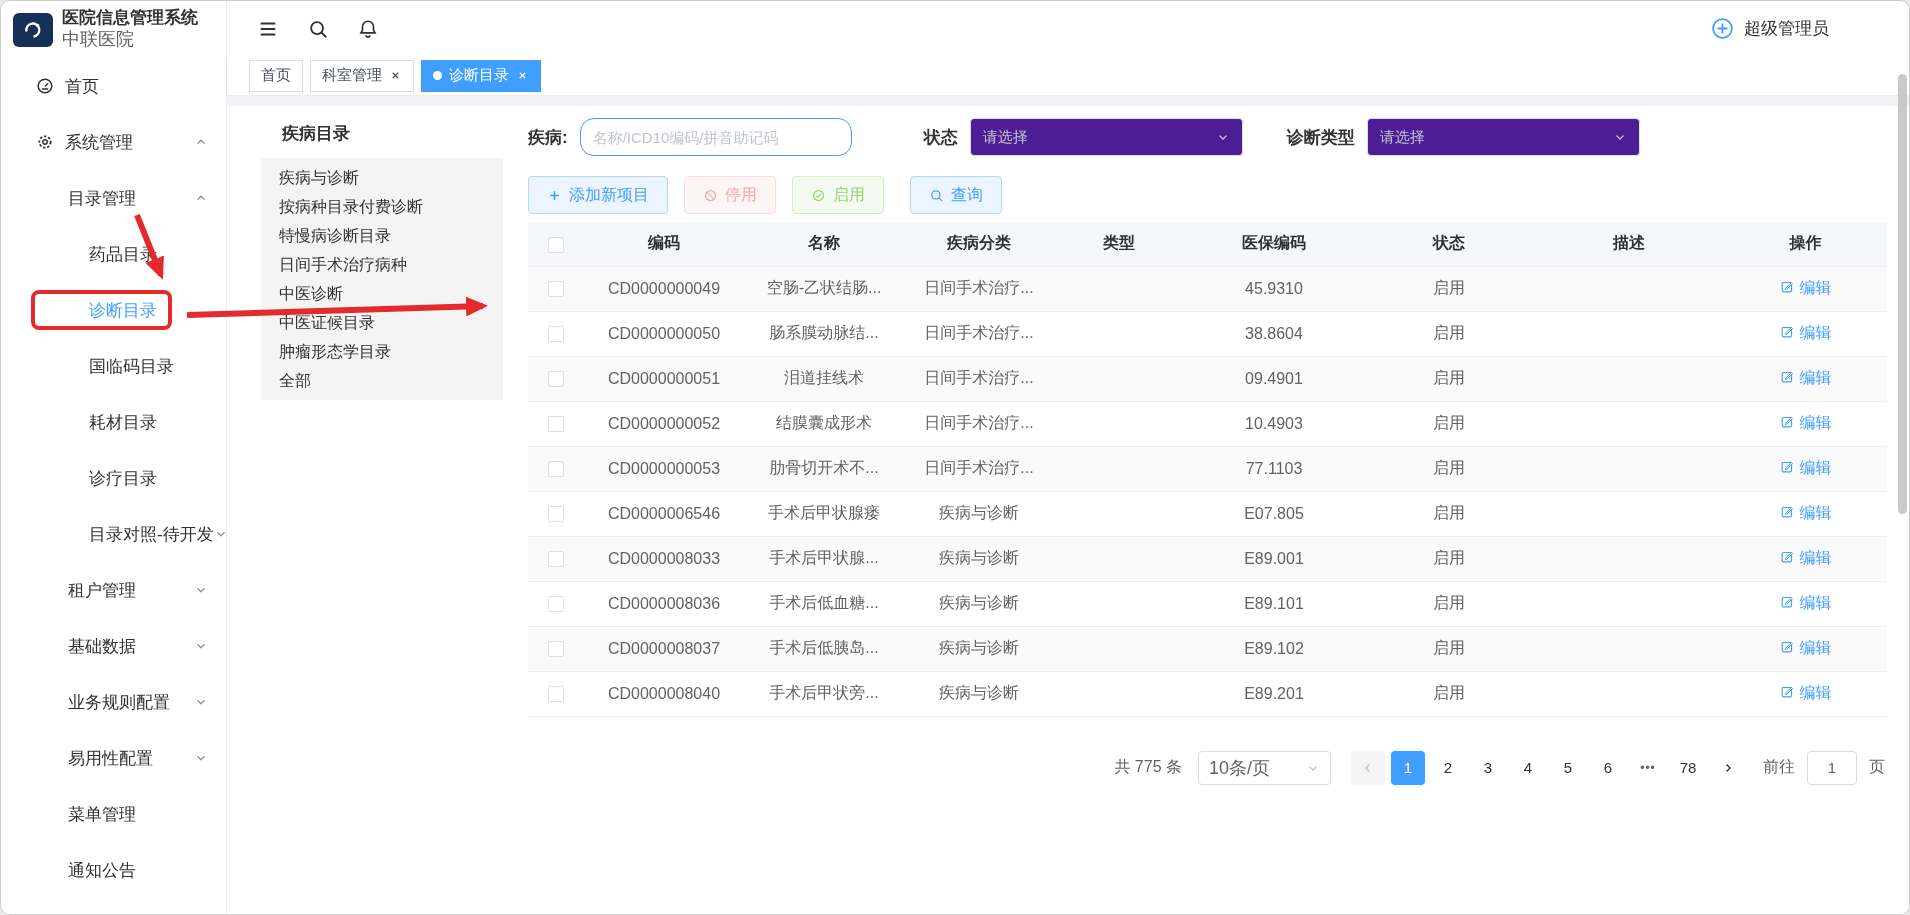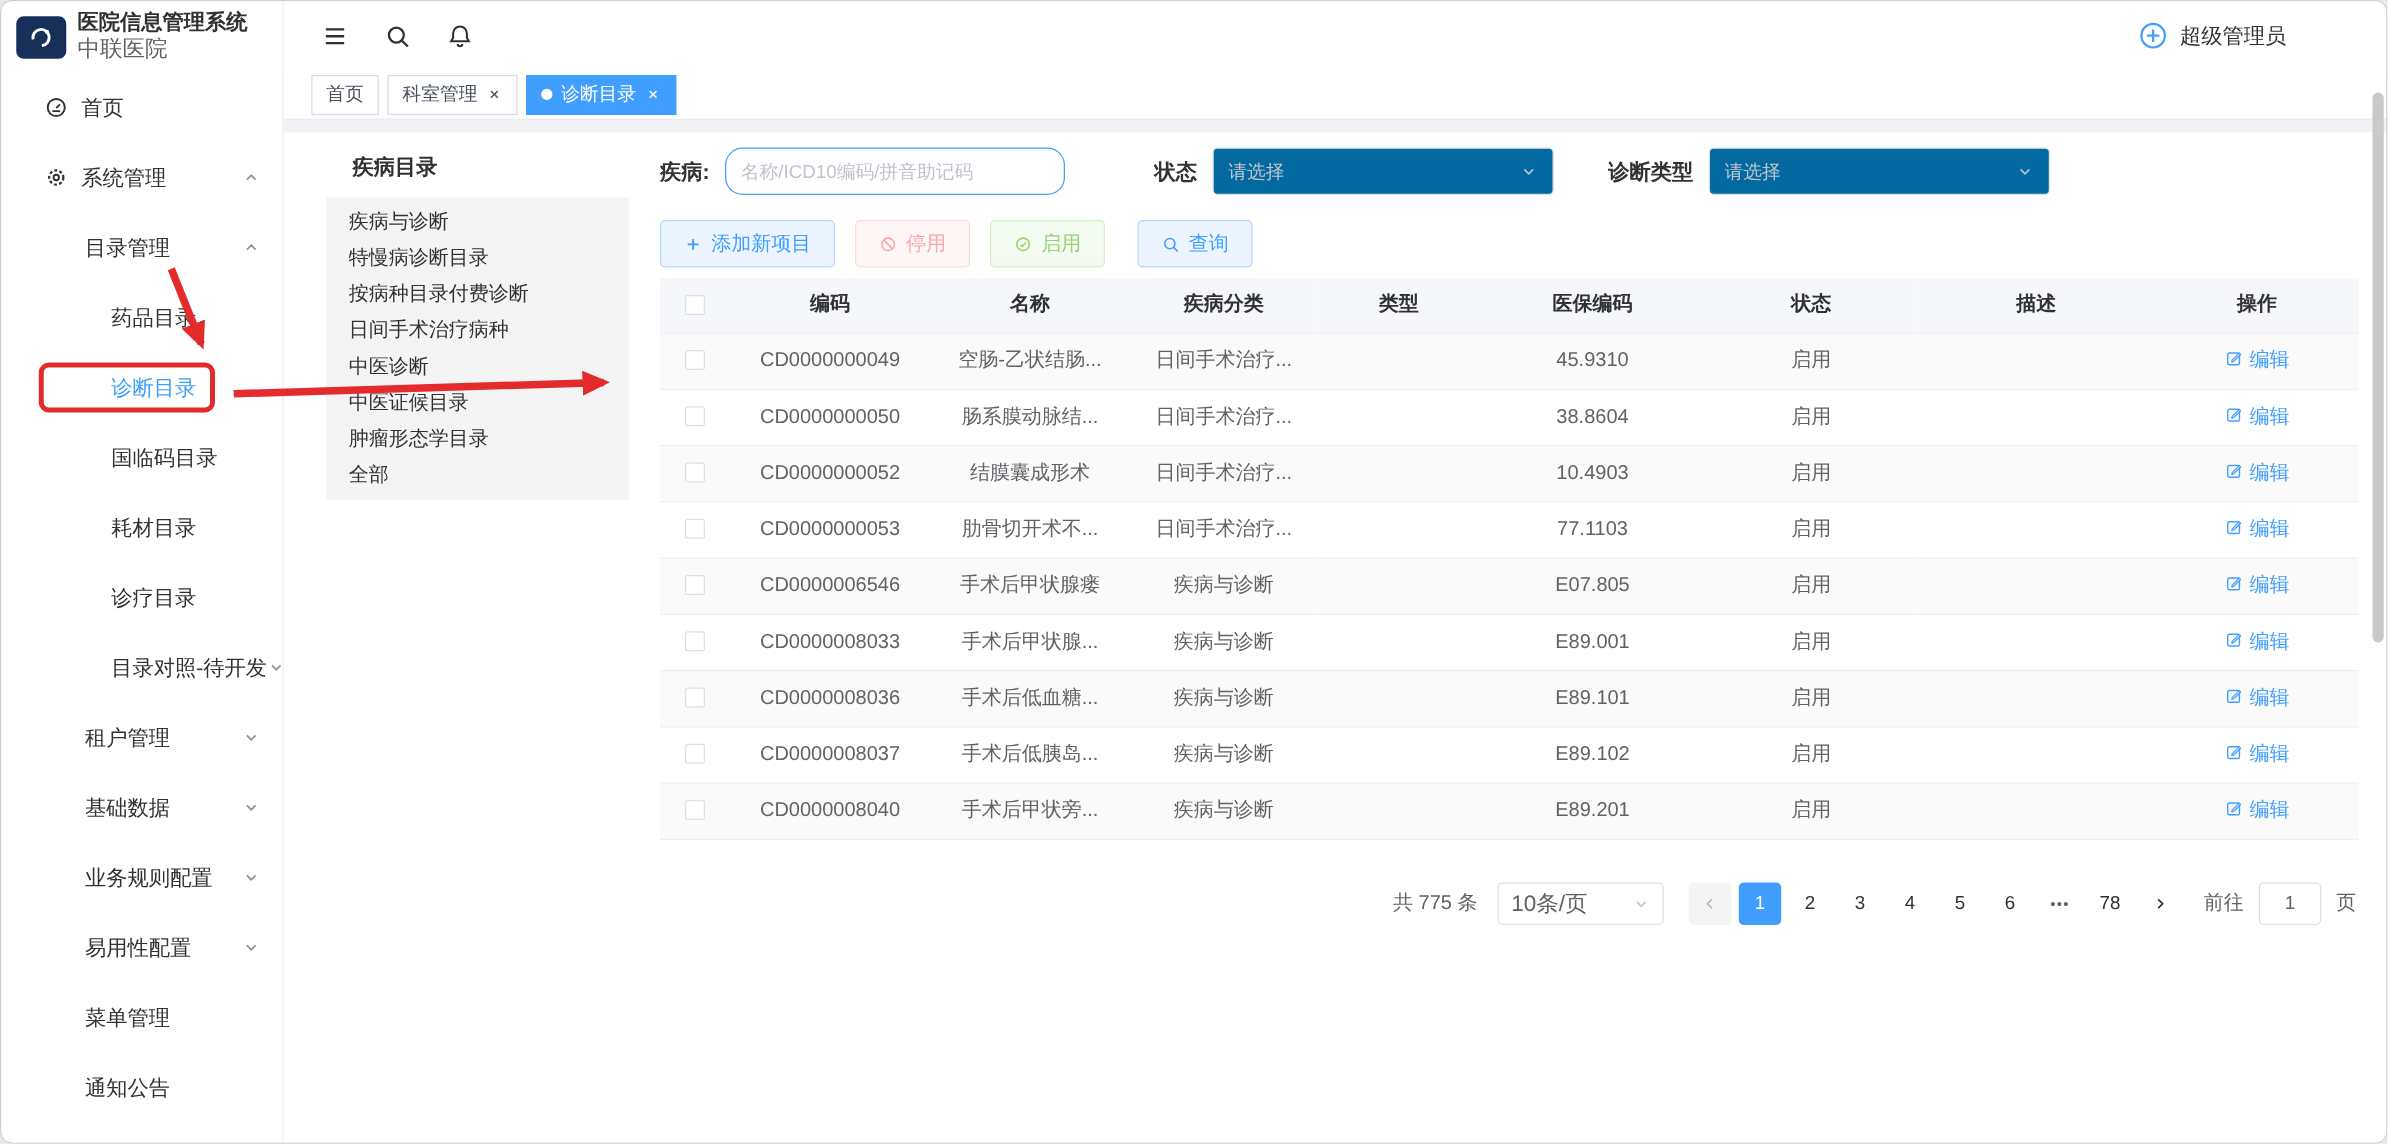--- a/index.html
+++ b/index.html
@@ -52,21 +52,21 @@
   .catalog-title { margin-left:55px; font-size:17px; font-weight:700; color:#303133; }
   .catalog-list { margin:13px 0 0 34px; width:242px; background:#f4f4f5; padding:5px 0; }
   .catalog-item { height:29px; line-height:29px; padding-left:18px; font-size:16px; color:#303133; cursor:pointer; white-space:nowrap; }
 
   
   .workspace { flex:1; min-width:0; padding:12px 24px 0 25px; }
   .filter-row { display:flex; align-items:center; }
   .f-label { font-size:17px; font-weight:600; color:#333; margin-right:12px; white-space:nowrap; }
   .f-input { width:272px; height:38px; border:1px solid #409eff; border-radius:14px; padding:0 12px; font-size:15px; color:#606266; outline:none; font-family:inherit; }
   .f-input::placeholder { color:#bfc4cc; }
-  .f-select { width:273px; height:38px; border:1px solid #dcdfe6; border-radius:4px; background:#0369a1; display:flex; align-items:center; justify-content:space-between; padding:0 12px; cursor:pointer; }
+  .f-select { width:273px; height:38px; border:1px solid #dcdfe6; border-radius:4px; background:#4c1d95; display:flex; align-items:center; justify-content:space-between; padding:0 12px; cursor:pointer; }
   .f-select .sel-text { font-size:15px; color:#c0c4cc; }
   .sel-chev { width:14px; height:14px; display:inline-flex; flex:none; }
   .sel-chev svg { width:100%; height:100%; }
   .gap-status { margin-left:72px; }
   .gap-type { margin-left:44px; }
 
   .toolbar-row { margin-top:20px; display:flex; align-items:center; gap:16px; }
   .btn { height:38px; border-radius:4px; display:inline-flex; align-items:center; gap:7px; padding:0 18px; font-size:16px; cursor:pointer; border:1px solid transparent; font-family:inherit; white-space:nowrap; }
   .btn svg { width:15px; height:15px; }
   .btn-add { background:#ecf5ff; border-color:#b3d8ff; color:#409eff; }
@@ -271,22 +271,22 @@
         </div>
       </div>
 
     <div class="content-outer">
       <div class="content">
 
         <div class="catalog">
           <div class="catalog-title">疾病目录</div>
           <div class="catalog-list" id="catalog-list">
               <div class="catalog-item">疾病与诊断</div>
+              <div class="catalog-item">按病种目录付费诊断</div>
               <div class="catalog-item">特慢病诊断目录</div>
-              <div class="catalog-item">按病种目录付费诊断</div>
               <div class="catalog-item">日间手术治疗病种</div>
               <div class="catalog-item">中医诊断</div>
               <div class="catalog-item">中医证候目录</div>
               <div class="catalog-item">肿瘤形态学目录</div>
               <div class="catalog-item">全部</div>
             </div>
         </div>
 
         <div class="workspace">
           <div class="filter-row">
@@ -385,20 +385,37 @@
                       <span>编辑</span>
                     </span></td>
                 </tr>
                 <tr>
                   <td><span class="checkbox"></span></td>
                   <td>CD0000000050</td>
                   <td>肠系膜动脉结...</td>
                   <td>日间手术治疗...</td>
                   <td></td>
                   <td>38.8604</td>
+                  <td>启用</td>
+                  <td></td>
+                  <td><span class="edit-link">
+                      <span class="edit-ic"><svg viewBox="0 0 24 24">
+                          <rect x="3.5" y="5.5" width="15" height="15" rx="2" fill="none" stroke="currentColor" stroke-width="1.8"></rect>
+                          <path d="M9.2 14.6l9-9 1.7 1.7-9 9-2.2.5z" fill="#fff" stroke="currentColor" stroke-width="1.6" stroke-linejoin="round"></path>
+                        </svg></span>
+                      <span>编辑</span>
+                    </span></td>
+                </tr>
+                <tr>
+                  <td><span class="checkbox"></span></td>
+                  <td>CD0000000051</td>
+                  <td>泪道挂线术</td>
+                  <td>日间手术治疗...</td>
+                  <td></td>
+                  <td>09.4901</td>
                   <td>启用</td>
                   <td></td>
                   <td><span class="edit-link">
                       <span class="edit-ic"><svg viewBox="0 0 24 24">
                           <rect x="3.5" y="5.5" width="15" height="15" rx="2" fill="none" stroke="currentColor" stroke-width="1.8"></rect>
                           <path d="M9.2 14.6l9-9 1.7 1.7-9 9-2.2.5z" fill="#fff" stroke="currentColor" stroke-width="1.6" stroke-linejoin="round"></path>
                         </svg></span>
                       <span>编辑</span>
                     </span></td>
                 </tr>

